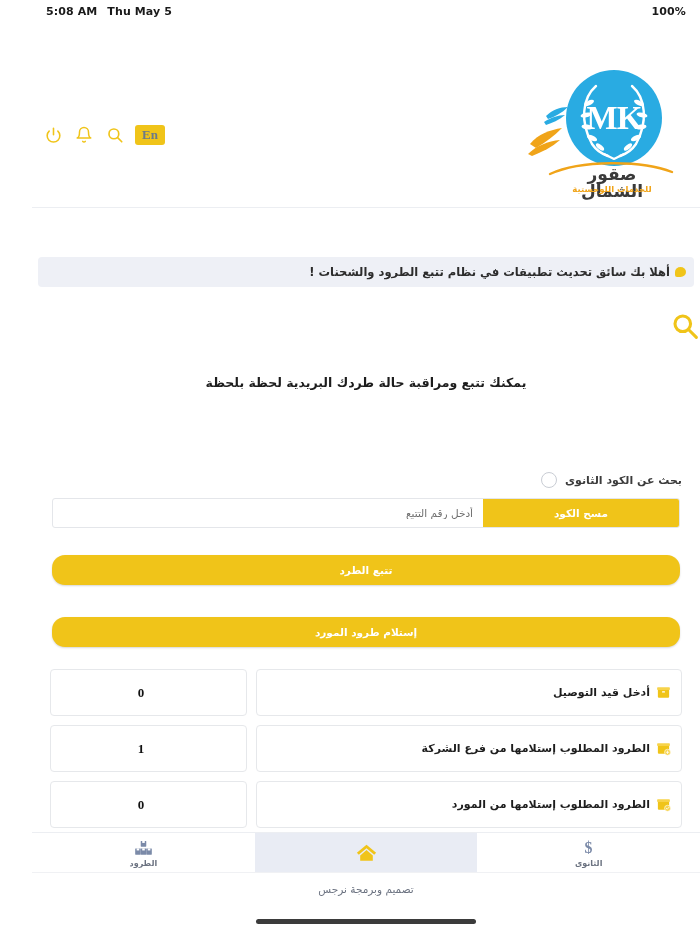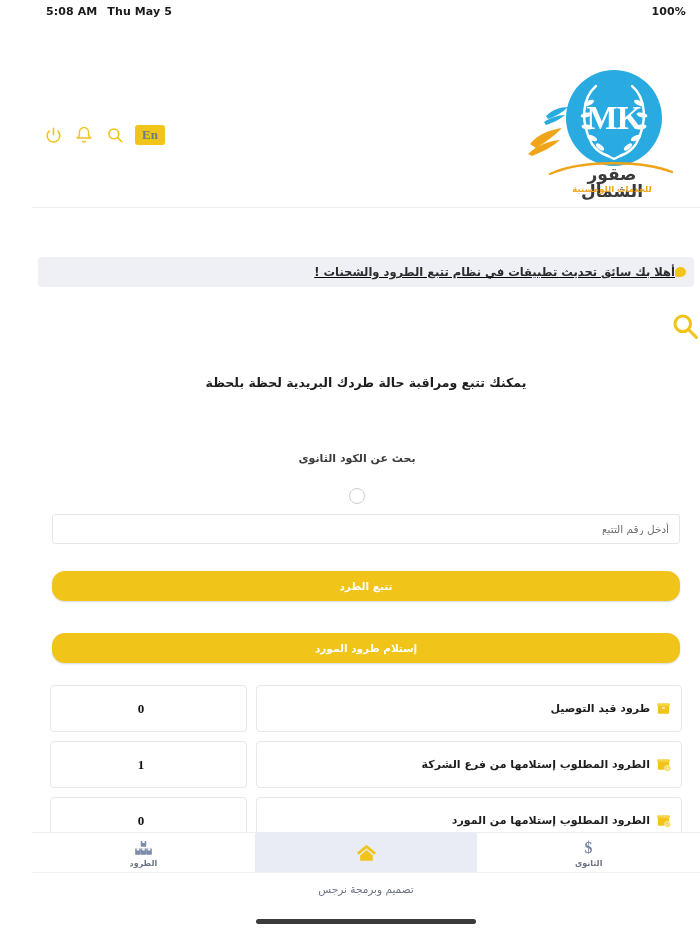--- a/index.html
+++ b/index.html
@@ -128,21 +128,21 @@
   
   .notice {
     margin: 49px 6px 0;
     background: #eef0f6;
     border-radius: 4px;
     height: 30px;
     display: flex;
     align-items: center;
     justify-content: flex-start;
     padding: 0 8px;
-    text-decoration: underline;
+    gap: 5px;
   }
   .notice-text {
     font-size: 11.5px;
     color: #2c2c2c;
     font-weight: 700;
   }
   .bubble-icon {
     width: 11px; height: 10px;
     background: #f0c419;
     border-radius: 50% 50% 50% 2px;
@@ -162,27 +162,26 @@
   .tagline {
     text-align: center;
     font-size: 12.5px;
     font-weight: 700;
     color: #1d1d1d;
     margin-top: 34px;
   }
 
   
   .sec-code {
-    margin-top: 62px;
+    margin-top: 82px;
     padding: 0 18px 0 0;
     display: flex;
     align-items: center;
     justify-content: flex-start;
-    gap: 23px;
-    flex-direction: column;
+    gap: 8px;
   }
   .sec-code-label { font-size: 11px; color: #3c3c3c; font-weight: 700; }
   .radio-outline {
     width: 16px; height: 16px;
     border: 1.3px solid #c9cdd4;
     border-radius: 50%;
     background: #fff;
     flex: 0 0 auto;
   }
 
@@ -437,38 +436,39 @@
     </div>
 
     <div class="tagline">يمكنك تتبع ومراقبة حالة طردك البريدية لحظة بلحظة</div>
 
     <div class="sec-code">
       <span class="sec-code-label">بحث عن الكود الثانوى</span>
       <span class="radio-outline"></span>
     </div>
 
     <div class="track-row">
+      <button class="scan-btn">مسح الكود</button>
       <input class="track-input" type="text" placeholder="أدخل رقم التتبع" style="">
     </div>
 
     <button class="primary-btn btn-track">تتبع الطرد</button>
     <button class="primary-btn btn-receive">إستلام طرود المورد</button>
 
     <div class="stats">
 
       <div class="stat-row">
         <div class="stat-label-box">
           <span class="box-icon">
             <svg viewBox="0 0 20 20" width="15" height="15">
               <rect x="2.5" y="5" width="15" height="12" rx="1.4" fill="#f0c419"></rect>
               <rect x="1.5" y="3" width="17" height="3.6" rx="1" fill="#f7d34a"></rect>
               <rect x="8" y="8.4" width="4" height="1.6" rx=".7" fill="#ffffff"></rect>
             </svg>
           </span>
-          <span class="stat-label">طرود قيد التوصيل</span>
+          <span class="stat-label">أدخل قيد التوصيل</span>
         </div>
         <div class="stat-value-box">
           <span class="stat-value">0</span>
         </div>
       </div>
 
       <div class="stat-row">
         <div class="stat-label-box">
           <span class="box-icon">
             <svg viewBox="0 0 20 20" width="15" height="15">

